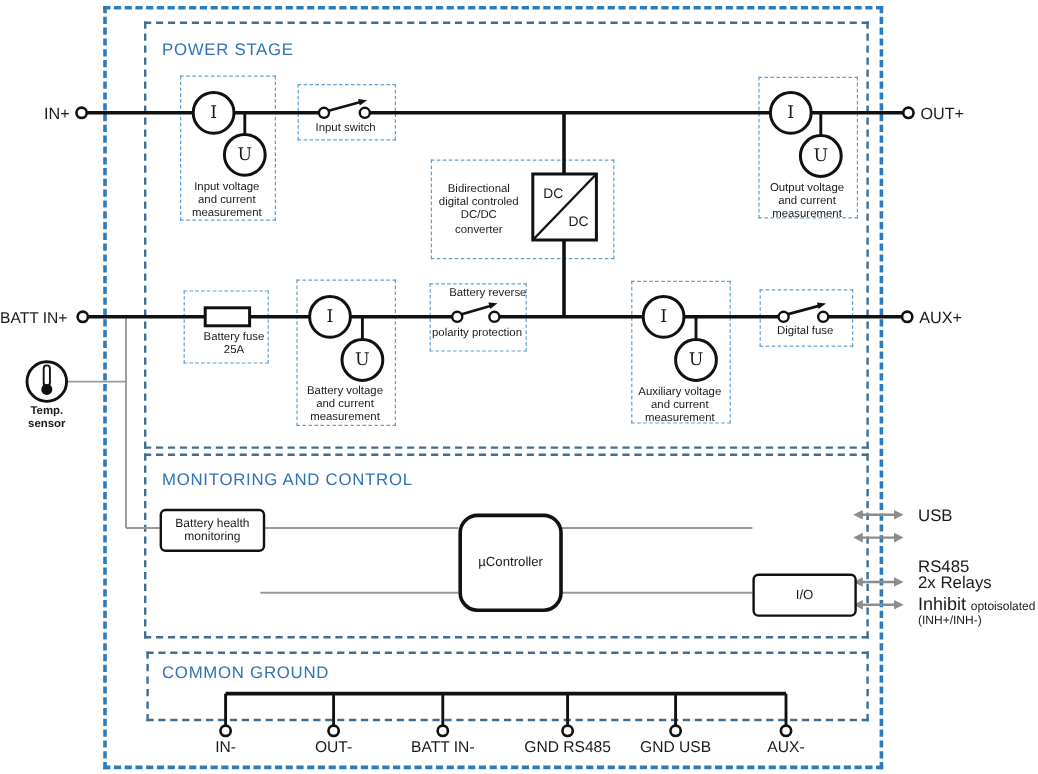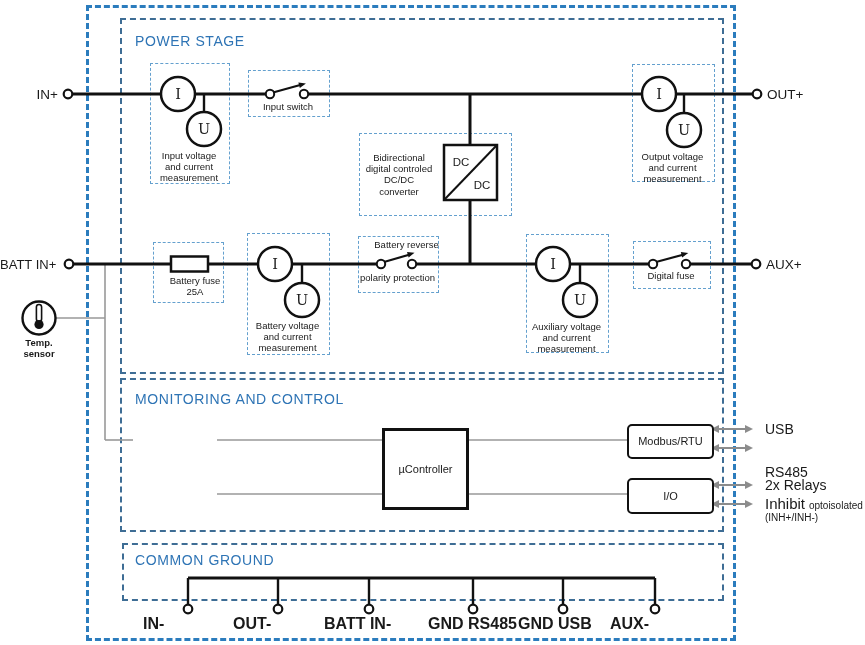--- a/index.html
+++ b/index.html
@@ -6,27 +6,27 @@
   #stage{position:relative;width:865px;height:645px;background:#fff;overflow:hidden;
          font-family:"Liberation Sans",sans-serif;color:#1a1a1a;}
   .outer-border{position:absolute;left:86px;top:5px;width:644px;height:630px;
                 border:3px dashed #2b7cbd;z-index:1;}
   .section{position:absolute;border:2px dashed #3e6d95;z-index:1;}
   .cbox{position:absolute;border:1px dashed #64a0ce;z-index:1;}
   .title{position:absolute;color:#2e74b5;font-size:14px;letter-spacing:.6px;z-index:4;}
   .lbl{position:absolute;font-size:9.5px;line-height:1.18;z-index:4;}
   .c{text-align:center;white-space:pre-line;}
   .term{position:absolute;font-size:13.5px;z-index:4;}
-  .gnd-lbl{position:absolute;font-size:16px;text-align:left;white-space:nowrap;z-index:4;font-weight:bold;}
+  .gnd-lbl{position:absolute;font-size:13px;text-align:center;white-space:nowrap;z-index:4;}
   .meter{position:absolute;width:22px;height:19px;line-height:19px;text-align:center;
          font-family:"DejaVu Serif",serif;font-size:14.5px;z-index:4;}
   .sbox{position:absolute;background:#fff;border:2.5px solid #111;border-radius:5px;
         display:flex;align-items:center;justify-content:center;text-align:center;
         font-size:10.5px;line-height:1.15;white-space:pre-line;z-index:3;}
-  .uc{border-width:3.5px;border-radius:0;font-size:11px;}
+  .uc{border-width:3.5px;border-radius:16px;font-size:11px;}
   .port{position:absolute;font-size:14px;z-index:4;white-space:nowrap;}
   .port small{font-size:10px;}
   svg.wires{position:absolute;left:0;top:0;z-index:2;}
   .dc-txt{position:absolute;width:24px;text-align:center;font-size:11.5px;z-index:4;}
 </style>
 </head>
 <body>
 
 <div id="stage">
 
@@ -198,22 +198,23 @@
 measurement</div>
   <div class="lbl c" style="left:633px;top:270px;width:76px;">Digital fuse</div>
   <div class="lbl c" style="left:9px;top:337px;width:60px;font-weight:bold;">Temp.
 sensor</div>
 
   <div class="term" style="left:18px;top:87px;width:40px;text-align:right;">IN+</div>
   <div class="term" style="left:767px;top:87px;">OUT+</div>
   <div class="term" style="left:0px;top:257px;width:58px;font-size:13px;">BATT IN+</div>
   <div class="term" style="left:766px;top:257px;">AUX+</div>
 
+  <div class="sbox" style="left:133px;top:424px;width:84px;height:32px;font-size:10px;">Battery health
+monitoring</div>
   <div class="sbox uc" style="left:382px;top:428px;width:81px;height:76px;">µController</div>
-  <div class="sbox" style="left:627px;top:424px;width:83px;height:31px;font-size:11px;">Modbus/RTU</div>
   <div class="sbox" style="left:627px;top:478px;width:83px;height:32px;font-size:11px;">I/O</div>
 
   <div class="port" style="left:765px;top:421px;">USB</div>
   <div class="port" style="left:765px;top:440px;margin-top:24px;">RS485</div>
   <div class="port" style="left:765px;top:477px;">2x Relays</div>
   <div class="port" style="left:765px;top:495px;"><span style="font-size:15px;">Inhibit</span> <small>optoisolated</small></div>
   <div class="port" style="left:765px;top:512px;font-size:10px;">(INH+/INH-)</div>
 
   <div class="gnd-lbl" style="left:143px;top:615px;width:90px;">IN-</div>
   <div class="gnd-lbl" style="left:233px;top:615px;width:90px;">OUT-</div>

